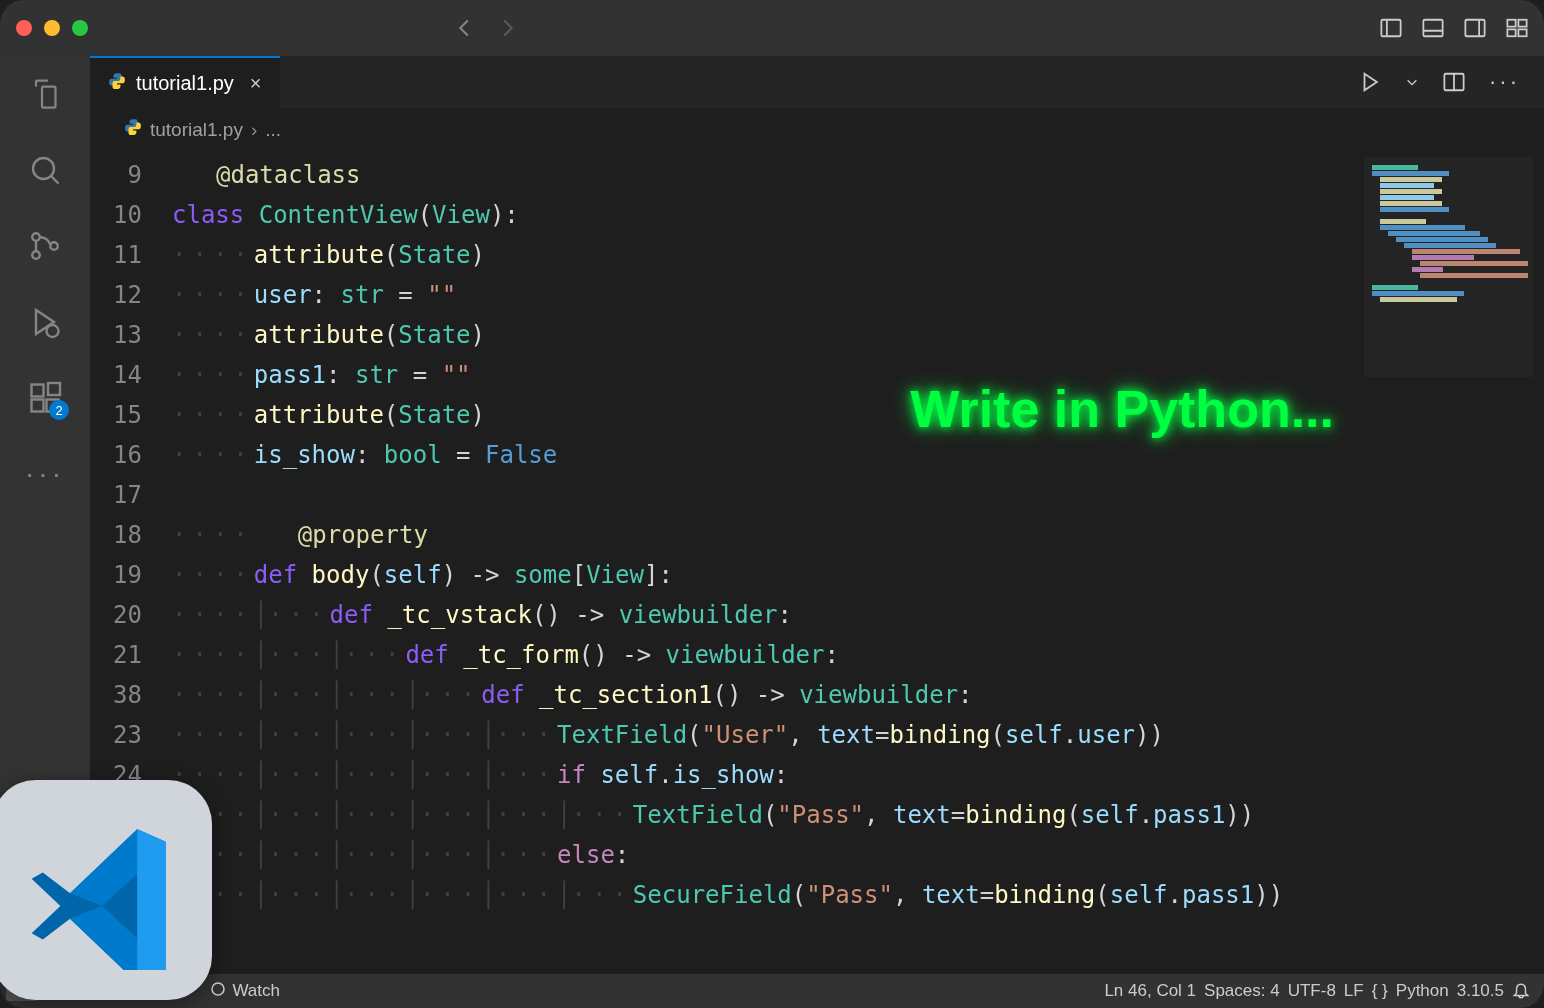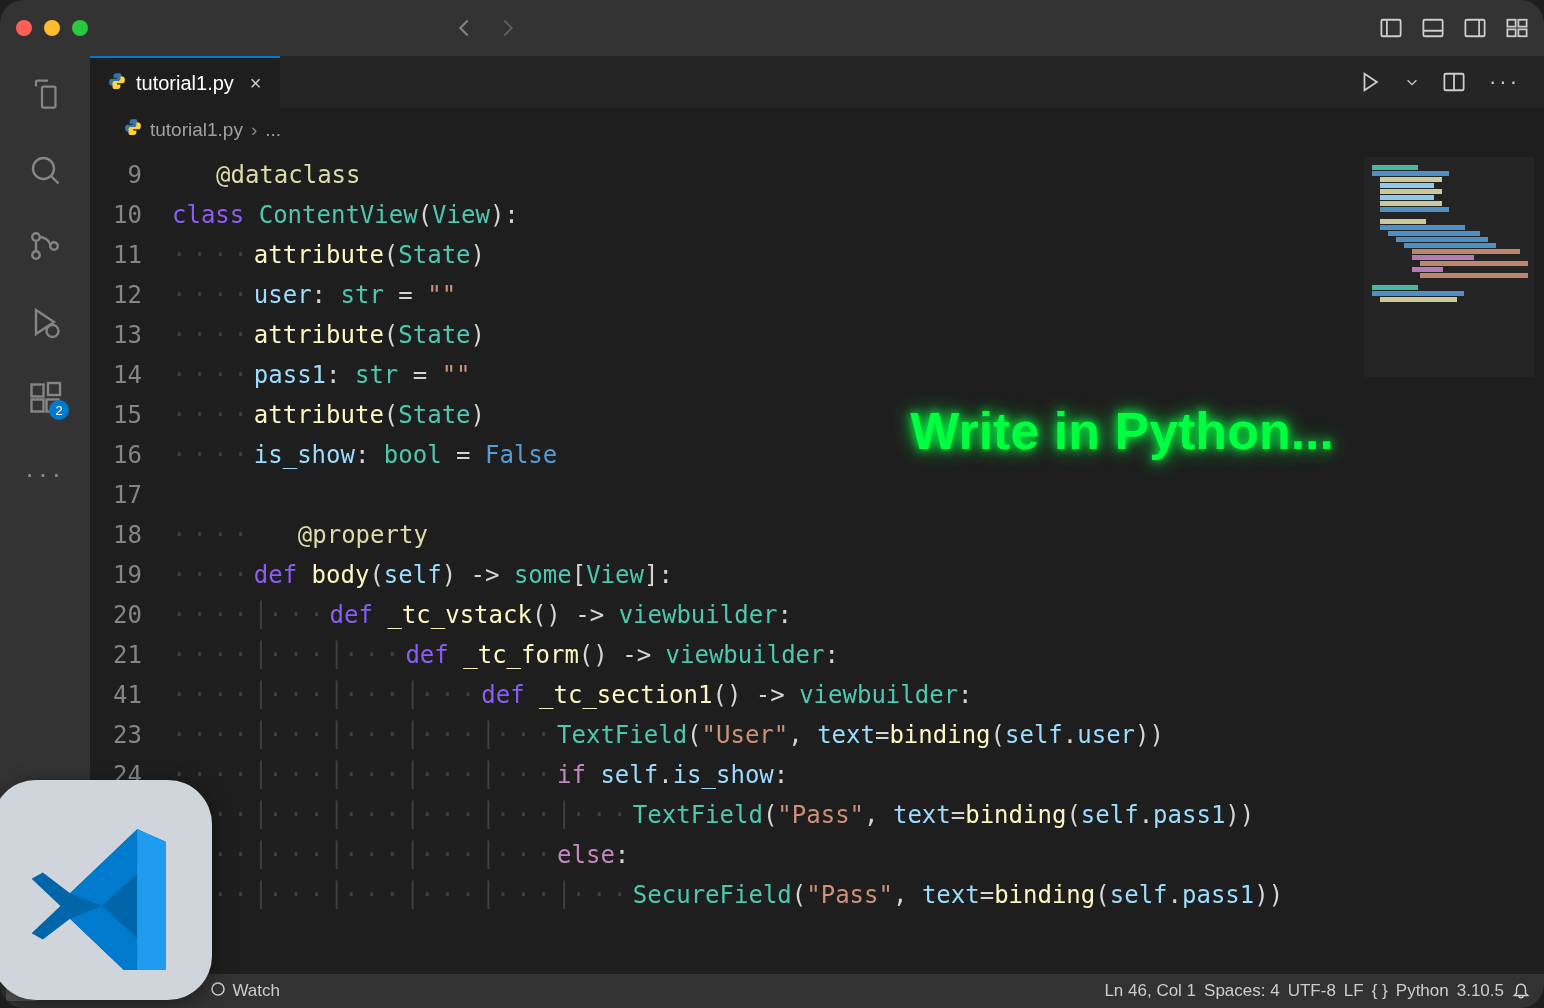--- a/index.html
+++ b/index.html
@@ -110,21 +110,21 @@
 .var { color: #9cdcfe; text-align: center; }
 .str { color: #ce9178; }
 .const { color: #569cd6; }
 .op { color: #d4d4d4; }
 .dec { color: #dcdcaa; margin-left: 44px; }
 .dots { color: #404040; letter-spacing: 6px; }
 .gl { color: #404040; }
 
 .overlay-text {
   position: absolute;
-  top: 250px;
+  top: 228px;
   right: 210px;
   font-size: 52px;
   font-weight: 700;
   color: #00ff41;
   text-shadow: 0 0 10px #00ff41, 0 0 20px #00ff41;
 }
 
 .minimap {
   position: absolute;
   right: 10px;
@@ -312,21 +312,21 @@
           <div>12</div>
           <div>13</div>
           <div>14</div>
           <div>15</div>
           <div>16</div>
           <div>17</div>
           <div>18</div>
           <div>19</div>
           <div>20</div>
           <div>21</div>
-          <div>41</div>
+          <div>38</div>
           <div>23</div>
           <div>24</div>
           <div>25</div>
           <div>26</div>
           <div>27</div>
         </div>
       <div class="code" id="code"><div><span class="dec">@dataclass</span></div><div><span class="kw">class</span><span class="op"> </span><span class="cls">ContentView</span><span class="op">(</span><span class="cls">View</span><span class="op">):</span></div><div><span class="dots">····</span><span class="fn">attribute</span><span class="op">(</span><span class="cls">State</span><span class="op">)</span></div><div><span class="dots">····</span><span class="var">user</span><span class="op">: </span><span class="cls">str</span><span class="op"> = </span><span class="str">""</span></div><div><span class="dots">····</span><span class="fn">attribute</span><span class="op">(</span><span class="cls">State</span><span class="op">)</span></div><div><span class="dots">····</span><span class="var">pass1</span><span class="op">: </span><span class="cls">str</span><span class="op"> = </span><span class="str">""</span></div><div><span class="dots">····</span><span class="fn">attribute</span><span class="op">(</span><span class="cls">State</span><span class="op">)</span></div><div><span class="dots">····</span><span class="var">is_show</span><span class="op">: </span><span class="cls">bool</span><span class="op"> = </span><span class="const">False</span></div><div>&nbsp;</div><div><span class="dots">····</span><span class="dec">@property</span></div><div><span class="dots">····</span><span class="kw">def</span><span class="op"> </span><span class="fn">body</span><span class="op">(</span><span class="var">self</span><span class="op">) -&gt; </span><span class="cls">some</span><span class="op">[</span><span class="cls">View</span><span class="op">]:</span></div><div><span class="dots">····</span><span class="gl">│</span><span class="dots">···</span><span class="kw">def</span><span class="op"> </span><span class="fn">_tc_vstack</span><span class="op">() -&gt; </span><span class="cls">viewbuilder</span><span class="op">:</span></div><div><span class="dots">····</span><span class="gl">│</span><span class="dots">···</span><span class="gl">│</span><span class="dots">···</span><span class="kw">def</span><span class="op"> </span><span class="fn">_tc_form</span><span class="op">() -&gt; </span><span class="cls">viewbuilder</span><span class="op">:</span></div><div><span class="dots">····</span><span class="gl">│</span><span class="dots">···</span><span class="gl">│</span><span class="dots">···</span><span class="gl">│</span><span class="dots">···</span><span class="kw">def</span><span class="op"> </span><span class="fn">_tc_section1</span><span class="op">() -&gt; </span><span class="cls">viewbuilder</span><span class="op">:</span></div><div><span class="dots">····</span><span class="gl">│</span><span class="dots">···</span><span class="gl">│</span><span class="dots">···</span><span class="gl">│</span><span class="dots">···</span><span class="gl">│</span><span class="dots">···</span><span class="cls">TextField</span><span class="op">(</span><span class="str">"User"</span><span class="op">, </span><span class="var">text</span><span class="op">=</span><span class="fn">binding</span><span class="op">(</span><span class="var">self</span><span class="op">.</span><span class="var">user</span><span class="op">))</span></div><div><span class="dots">····</span><span class="gl">│</span><span class="dots">···</span><span class="gl">│</span><span class="dots">···</span><span class="gl">│</span><span class="dots">···</span><span class="gl">│</span><span class="dots">···</span><span class="kw2">if</span><span class="op"> </span><span class="var">self</span><span class="op">.</span><span class="var">is_show</span><span class="op">:</span></div><div><span class="dots">····</span><span class="gl">│</span><span class="dots">···</span><span class="gl">│</span><span class="dots">···</span><span class="gl">│</span><span class="dots">···</span><span class="gl">│</span><span class="dots">···</span><span class="gl">│</span><span class="dots">···</span><span class="cls">TextField</span><span class="op">(</span><span class="str">"Pass"</span><span class="op">, </span><span class="var">text</span><span class="op">=</span><span class="fn">binding</span><span class="op">(</span><span class="var">self</span><span class="op">.</span><span class="var">pass1</span><span class="op">))</span></div><div><span class="dots">····</span><span class="gl">│</span><span class="dots">···</span><span class="gl">│</span><span class="dots">···</span><span class="gl">│</span><span class="dots">···</span><span class="gl">│</span><span class="dots">···</span><span class="kw2">else</span><span class="op">:</span></div><div><span class="dots">····</span><span class="gl">│</span><span class="dots">···</span><span class="gl">│</span><span class="dots">···</span><span class="gl">│</span><span class="dots">···</span><span class="gl">│</span><span class="dots">···</span><span class="gl">│</span><span class="dots">···</span><span class="cls">SecureField</span><span class="op">(</span><span class="str">"Pass"</span><span class="op">, </span><span class="var">text</span><span class="op">=</span><span class="fn">binding</span><span class="op">(</span><span class="var">self</span><span class="op">.</span><span class="var">pass1</span><span class="op">))</span></div></div>
       <div class="overlay-text">Write in Python...</div>
       <div class="minimap">
         <div style="background:#4ec9b0;width:30%"></div>

